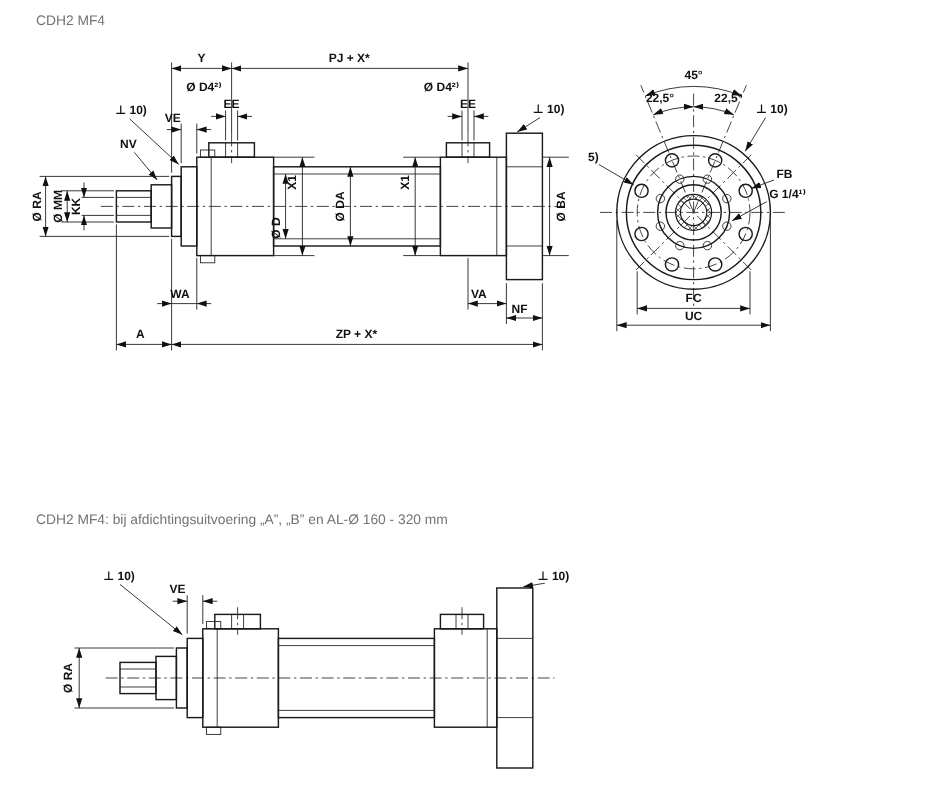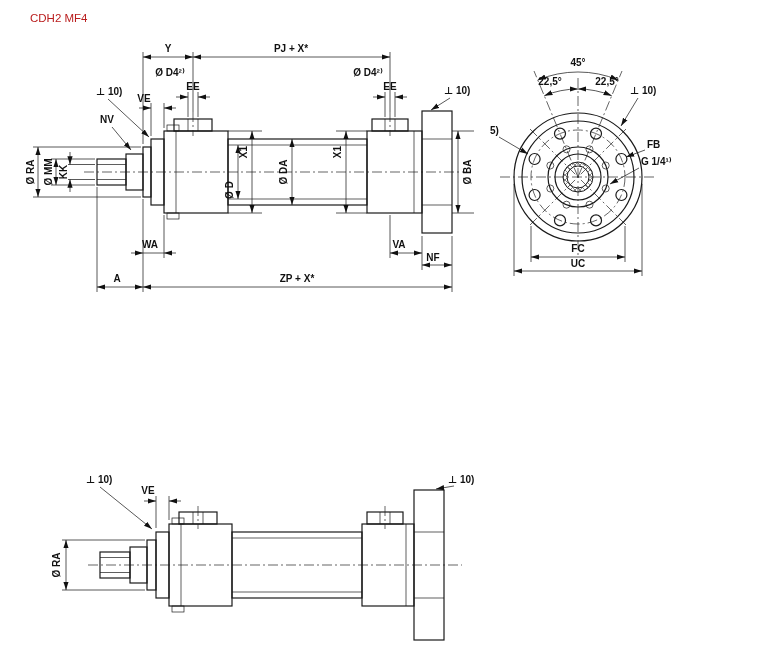--- a/index.html
+++ b/index.html
@@ -1,30 +1,31 @@
 <!DOCTYPE html>
 <html><head>
 <meta charset="utf-8">
 <style>
   html,body{margin:0;padding:0;background:#fff;width:779px;height:657px;overflow:hidden}
-  .page{position:relative;width:779px;height:657px;font-family:"Liberation Sans","DejaVu Sans",sans-serif;color:#b91c1c}
+  .page{position:relative;width:779px;height:657px;font-family:"Liberation Sans","DejaVu Sans",sans-serif;color:#737373}
   .title{position:absolute;left:30px;top:12px;font-size:11.5px}
   .subtitle{position:absolute;left:30px;top:428px;font-size:11.5px}
   svg{position:absolute;left:0;top:0}
   svg text{font:700 10px "Liberation Sans","DejaVu Sans",sans-serif;fill:#111}
   .ol{stroke:#1a1a1a;stroke-width:1.2;fill:none}
   .th{stroke:#1a1a1a;stroke-width:0.7;fill:none}
   .dim{stroke:#222;stroke-width:0.75;fill:none}
   .cl{stroke:#222;stroke-width:0.7;fill:none;stroke-dasharray:10 3 2 3}
 </style>
 </head>
 <body>
 
 <div class="page">
   <div class="title">CDH2 MF4</div>
+  <div class="subtitle">CDH2 MF4: bij afdichtingsuitvoering „A”, „B” en AL-Ø 160 - 320 mm</div>
 
   <svg width="779" height="657" viewBox="0 0 779 657">
     <defs>
       <marker id="arr" markerWidth="12" markerHeight="8" refX="8.2" refY="3" orient="auto-start-reverse" markerUnits="userSpaceOnUse">
         <path d="M0,0.4 L8.2,3 L0,5.6 Z" fill="#111"></path>
       </marker>
       <pattern id="xh" width="5" height="5" patternUnits="userSpaceOnUse">
         <path d="M0,5 L5,0 M0,0 L5,5" stroke="#555" stroke-width="0.7"></path>
       </pattern>
     </defs>

